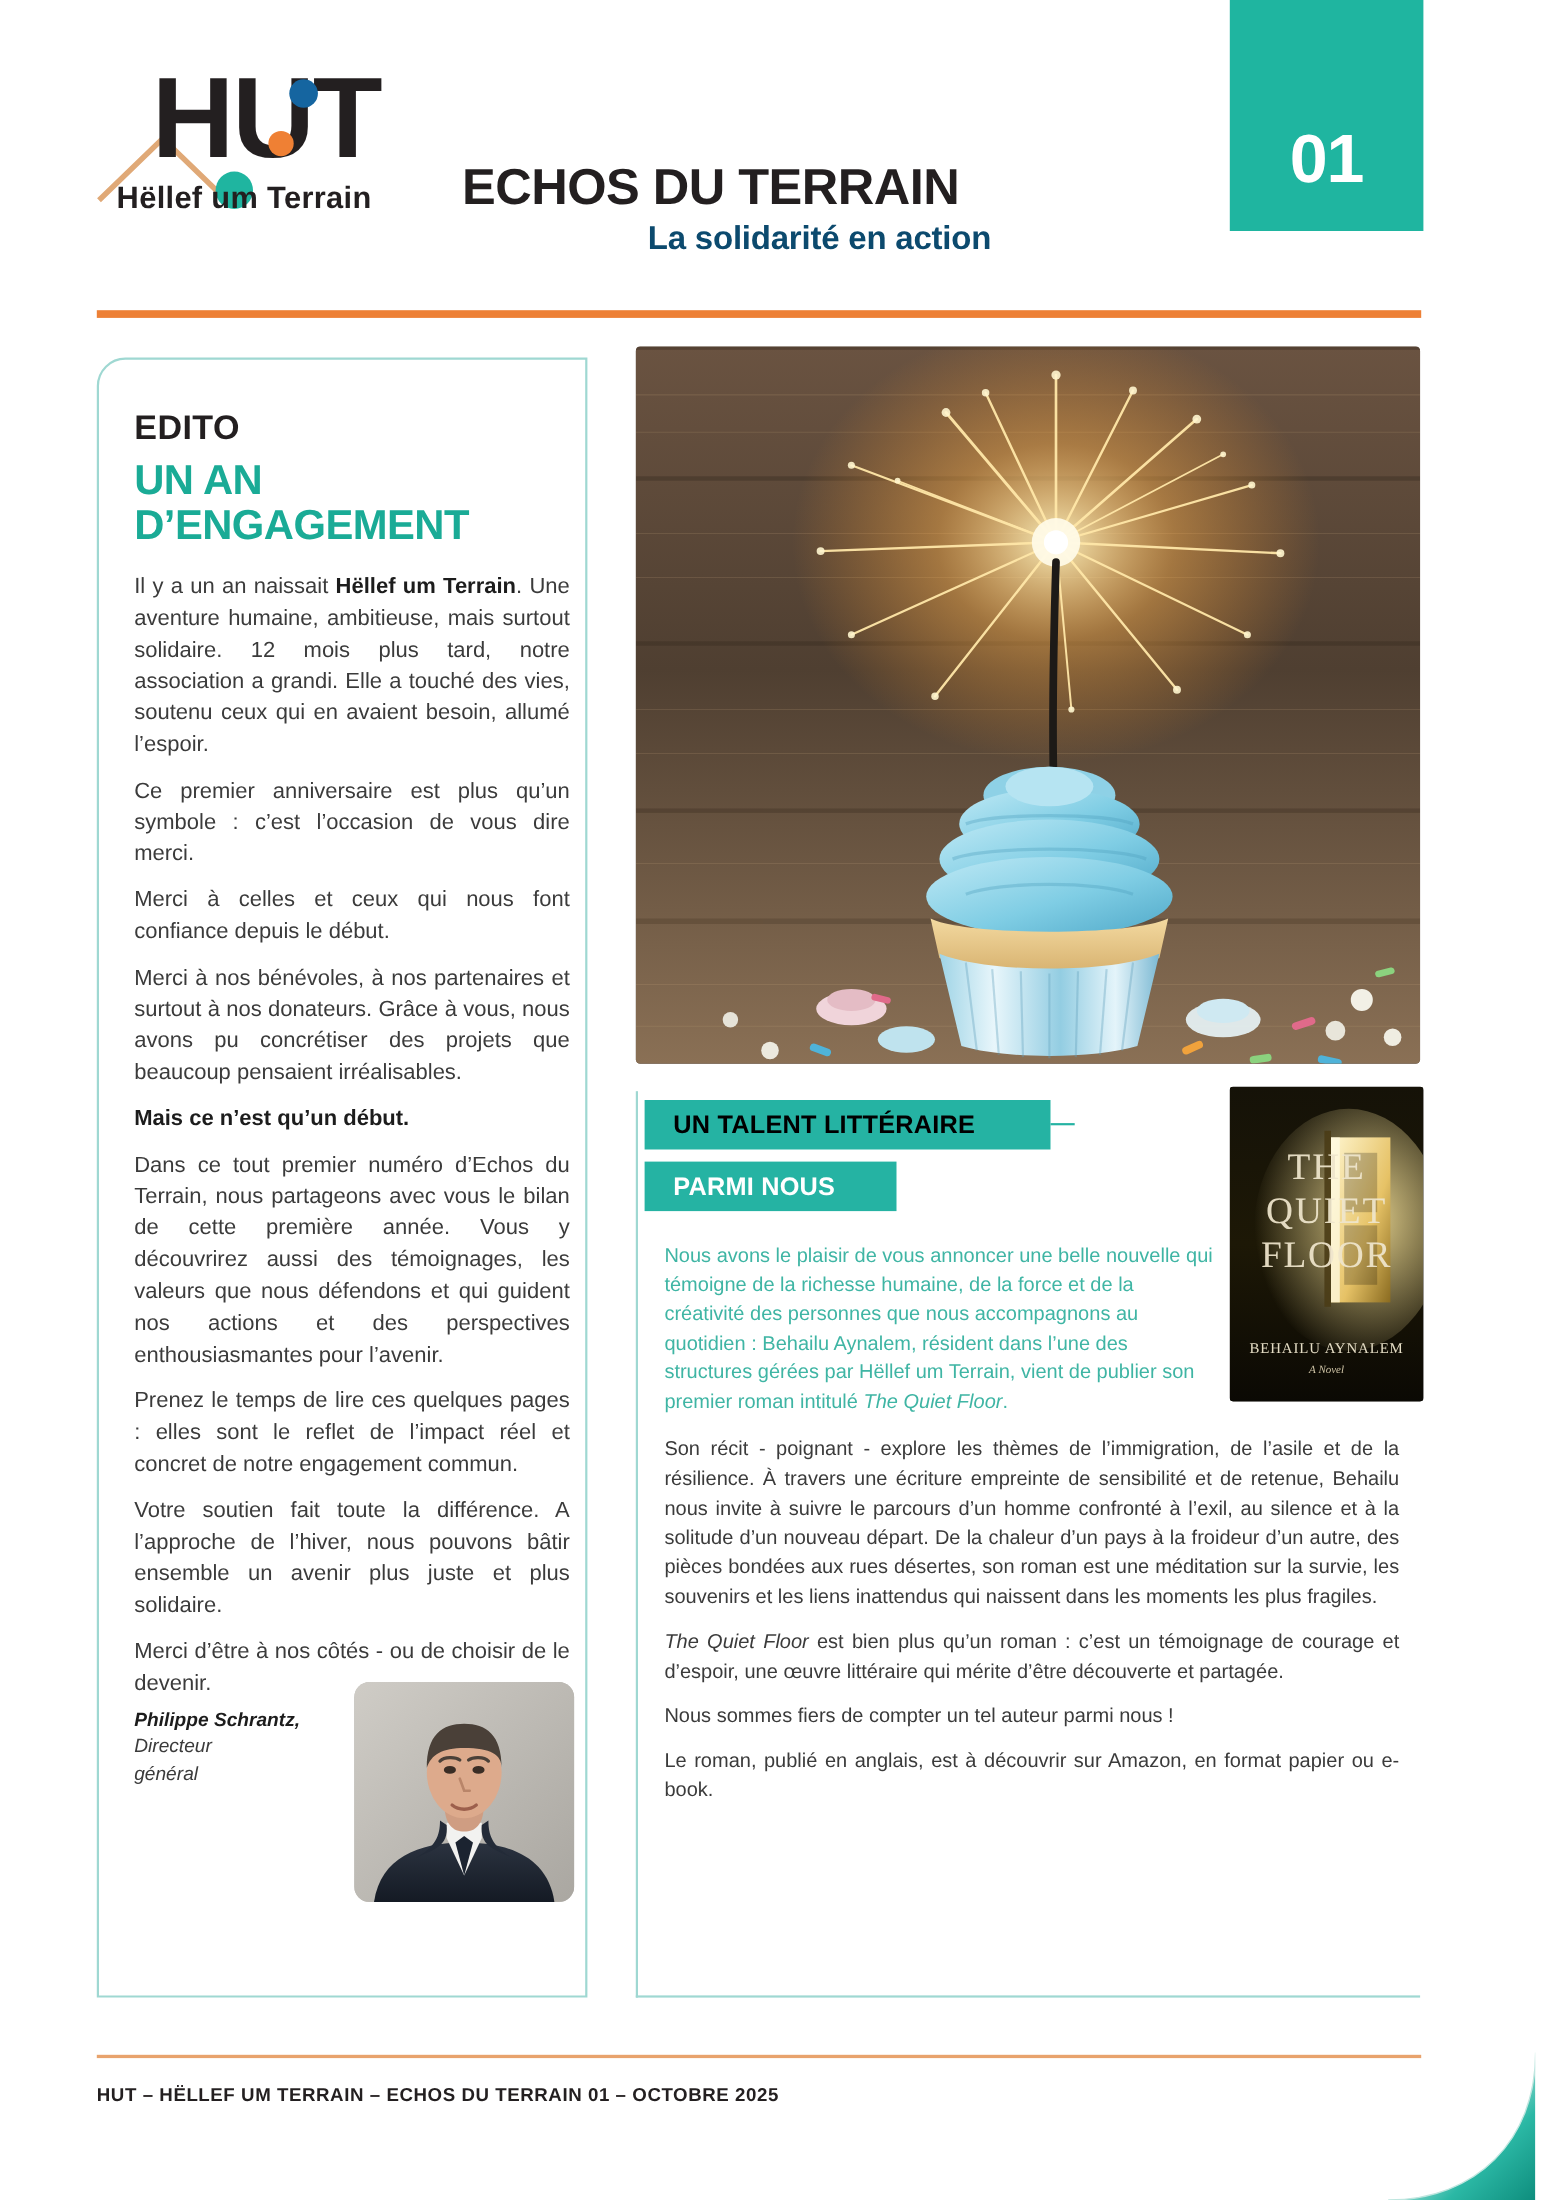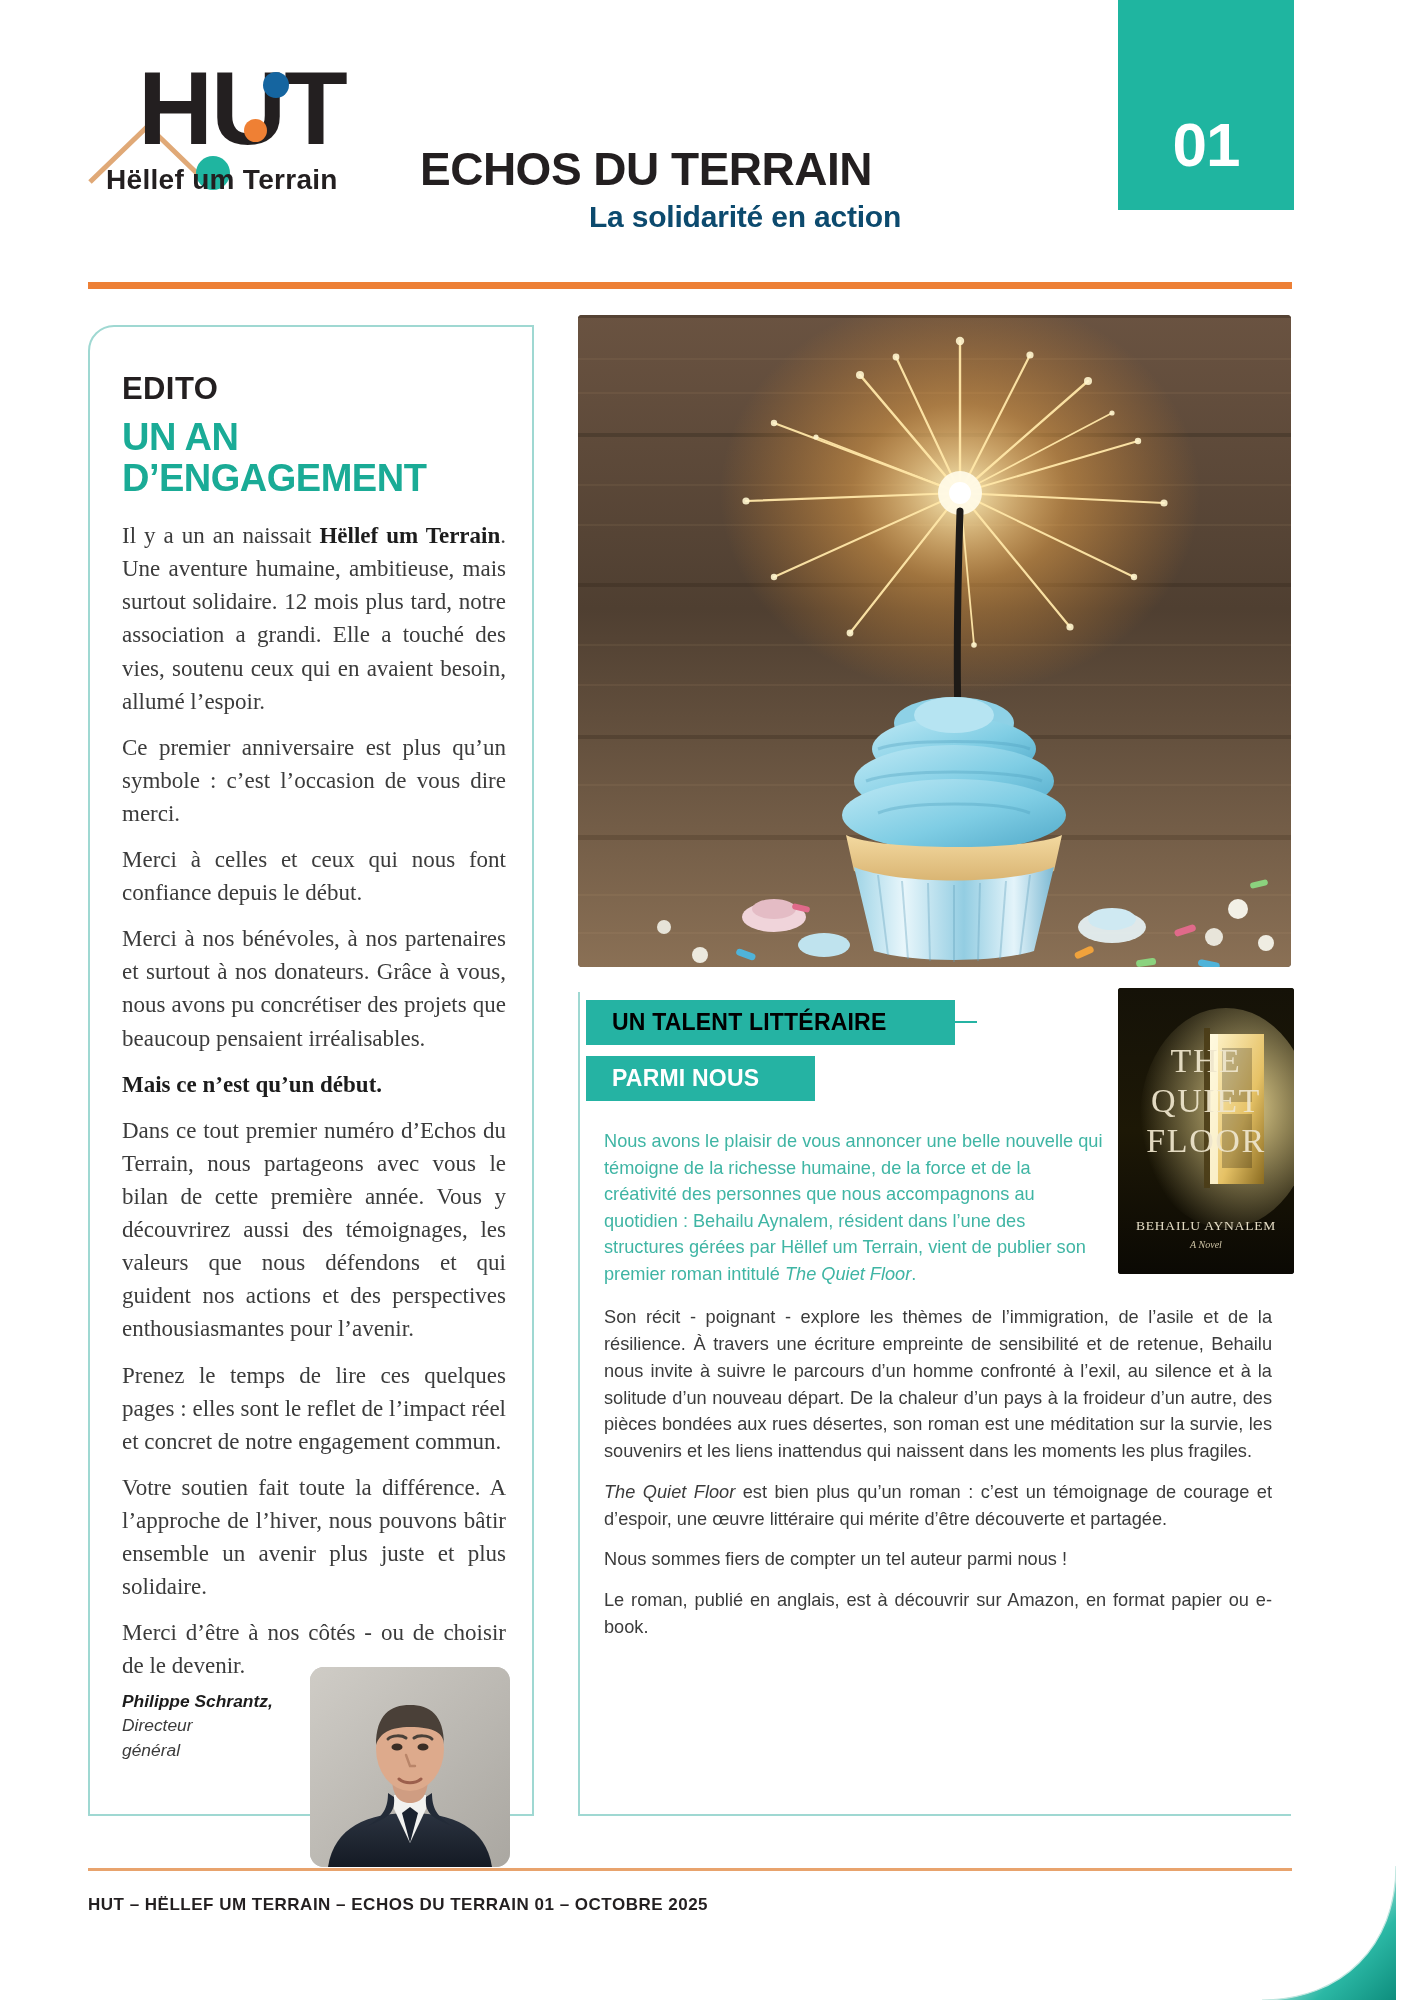--- a/index.html
+++ b/index.html
@@ -105,44 +105,43 @@
   }
 
   
   .edito-box {
     position: absolute;
     left: 88px; top: 325px;
     width: 446px; height: 1491px;
     border: 2px solid #9fd8d2;
     border-radius: 26px 0 0 0;
     background: #ffffff;
-    padding: 44px 26px 20px 32px;
+    padding: 44px 14px 20px 32px;
   }
   .edito-kicker {
     font-size: 31px;
     font-weight: 700;
     color: #231f20;
     letter-spacing: 0.4px;
     margin-bottom: 10px;
   }
   .edito-title {
     font-size: 38px;
     font-weight: 700;
     color: #1aab96;
     line-height: 1.08;
     letter-spacing: -0.5px;
     margin-bottom: 20px;
   }
   .edito-body p {
-    font-size: 23px;
+    font-size: 20px;
     line-height: 1.44;
     color: #3b3b3b;
     text-align: justify;
     margin-bottom: 13px;
-    font-family: Liberation Serif, serif;
   }
   .edito-body p.nogap { margin-bottom: 5px; }
   .edito-body b { color: #1c1c1c; font-weight: 700; }
   .edito-body .strong-line { font-weight: 700; color: #1c1c1c; }
 
   .sig-wrap {
     position: relative;
     margin-top: 6px;
     min-height: 200px;
   }

